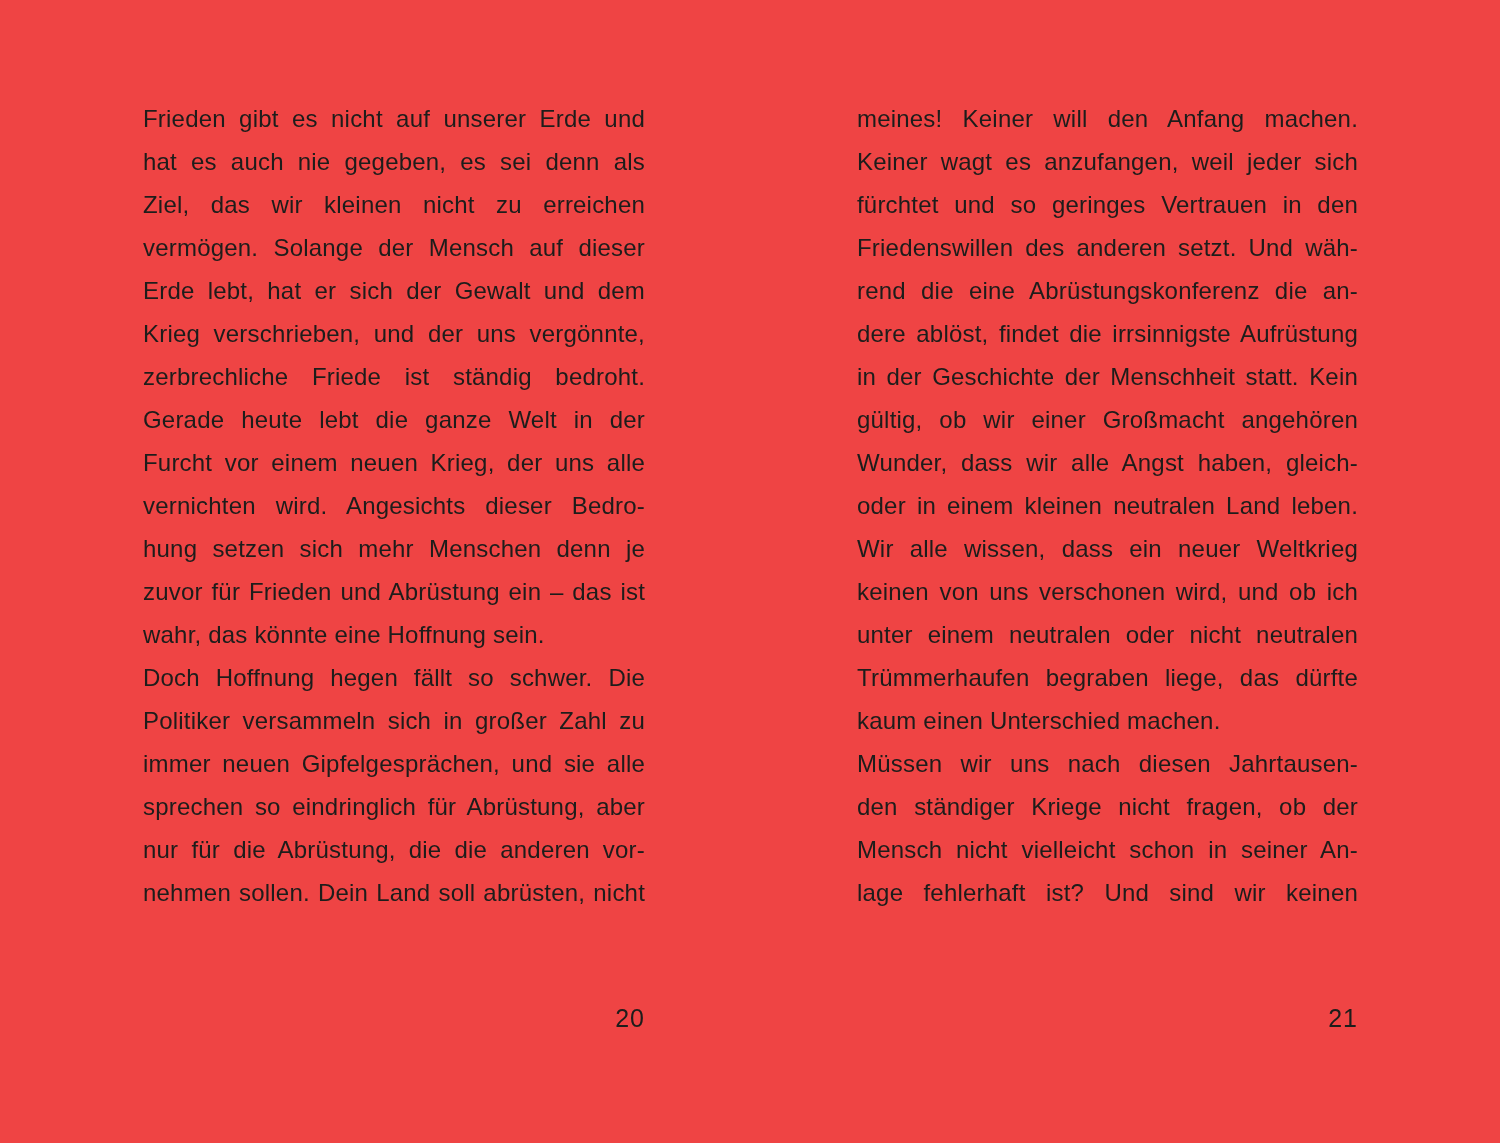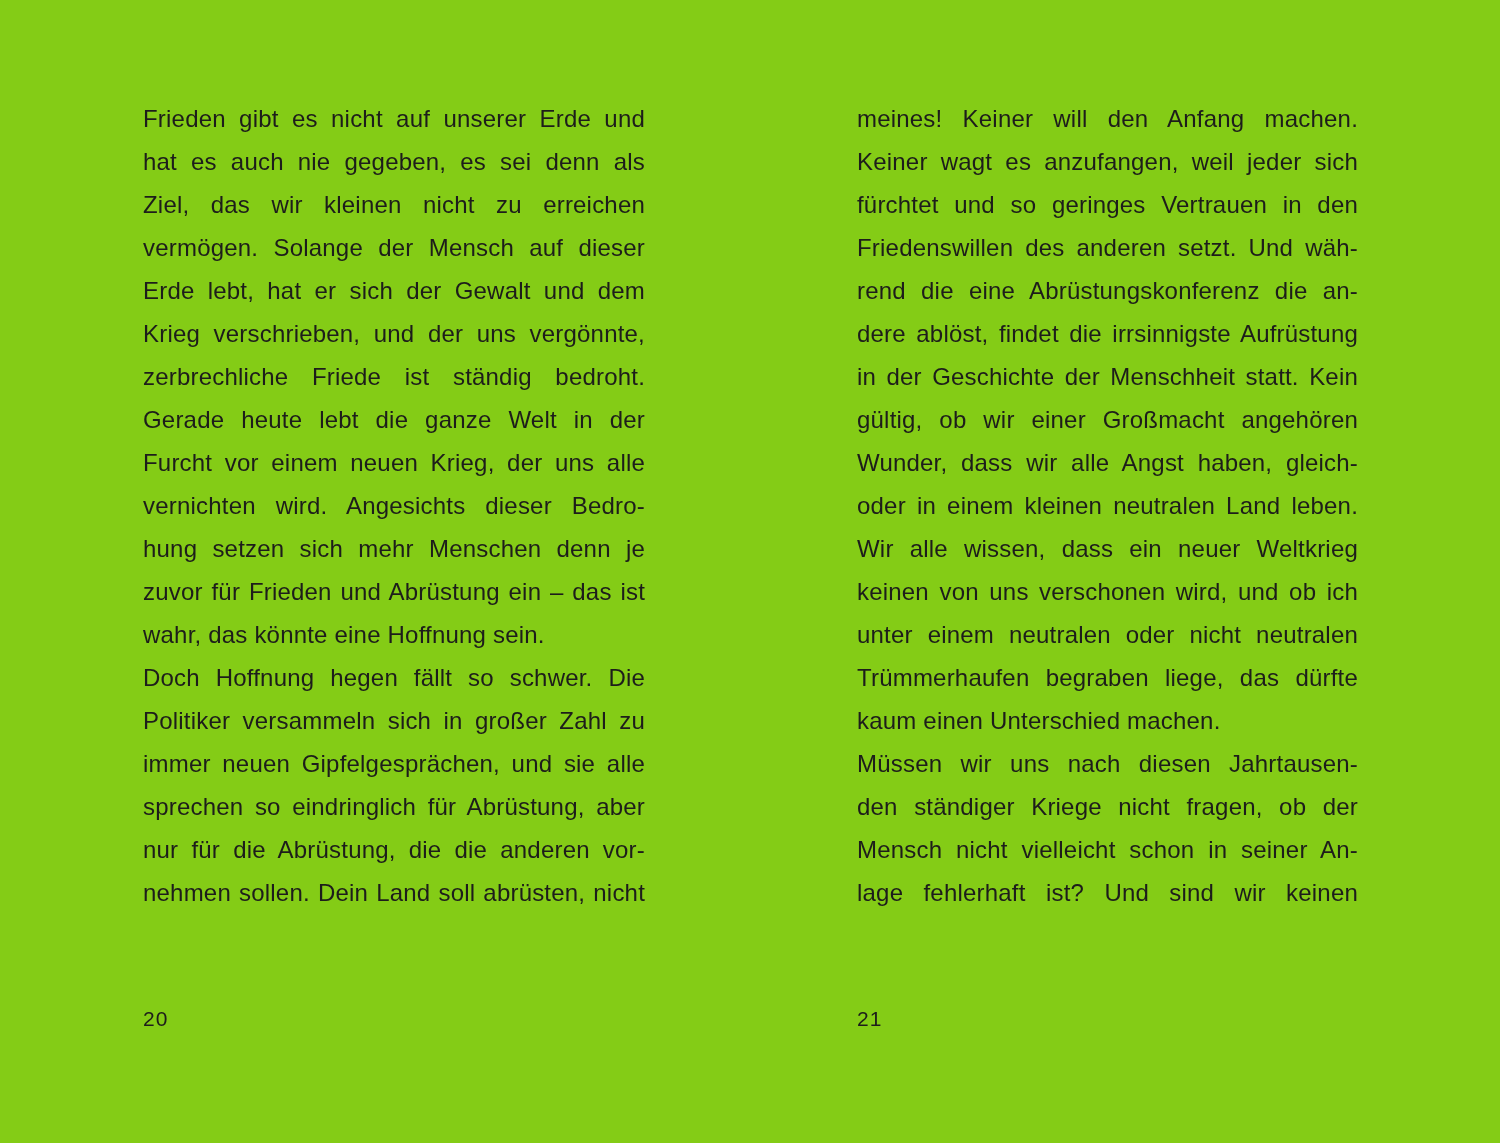--- a/index.html
+++ b/index.html
@@ -4,21 +4,21 @@
 <style>
   html, body {
     margin: 0;
     padding: 0;
     background: #ffffff;
   }
   .spread {
     position: relative;
     width: 1500px;
     height: 1143px;
-    background: #84cc16;
+    background: #ef4444;
     overflow: hidden;
     font-family: "Liberation Sans", "DejaVu Sans", sans-serif;
     font-weight: 300;
     color: #1d1d1b;
   }
   .page {
     position: absolute;
     top: 0;
     height: 100%;
   }
@@ -41,22 +41,22 @@
     white-space: normal;
   }
   .line.line-end {
     text-align-last: left;
   }
   .page-number {
     position: absolute;
     top: 997px;
     left: 0;
     width: 100%;
-    text-align: left;
-    font-size: 21px;
+    text-align: right;
+    font-size: 25px;
     line-height: 43px;
     letter-spacing: 1px;
   }
 </style>
 </head>
 <body>
 
 <div class="spread">
 
   <section class="page left">

